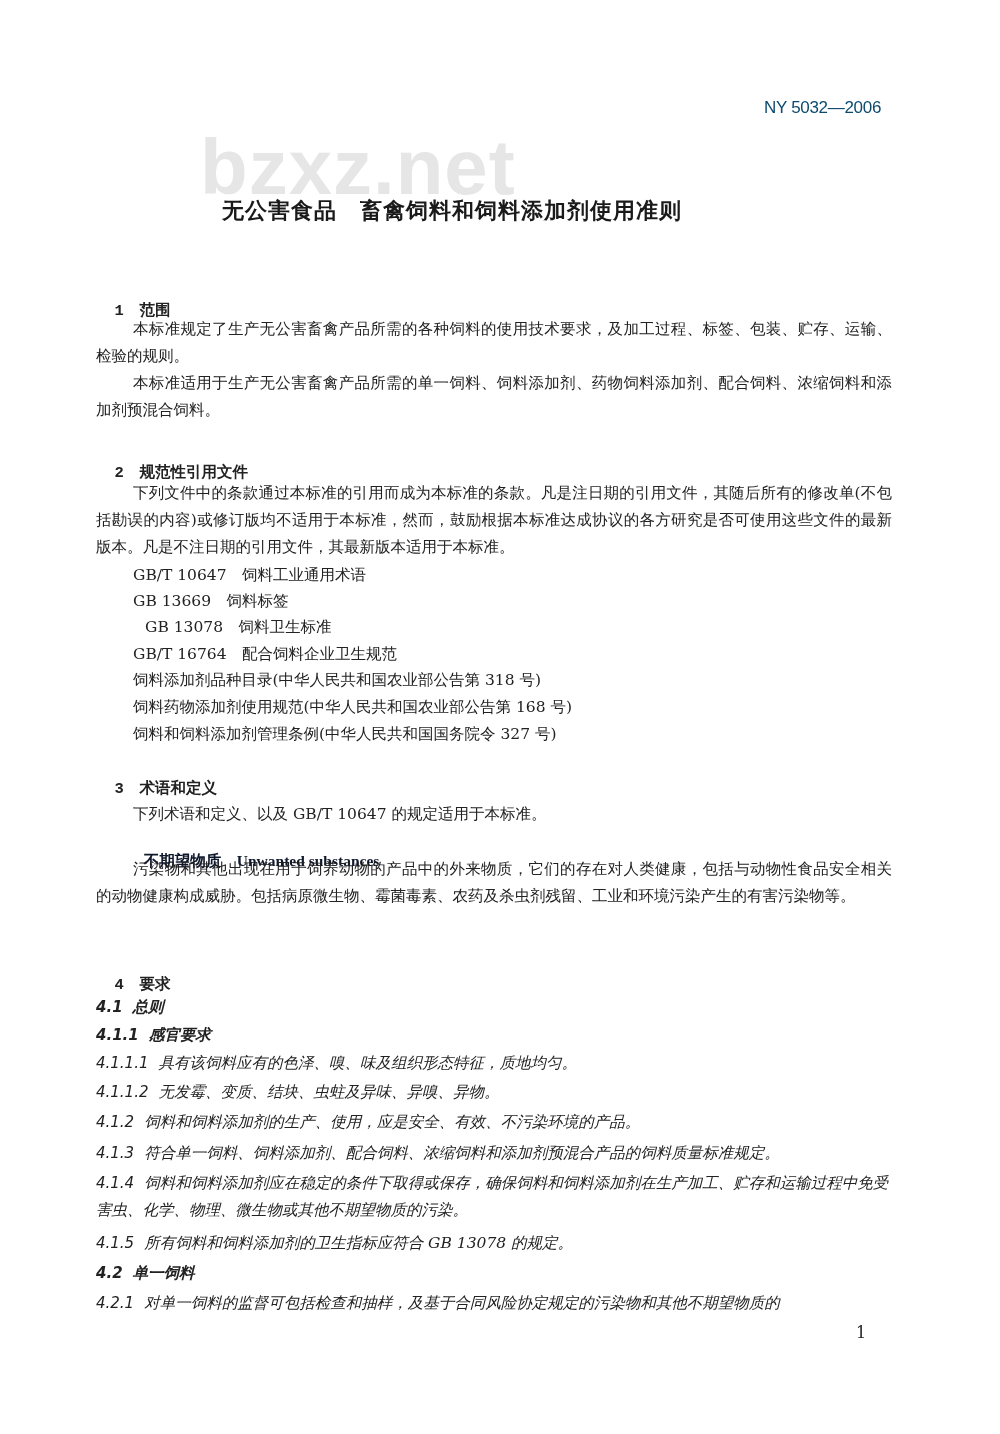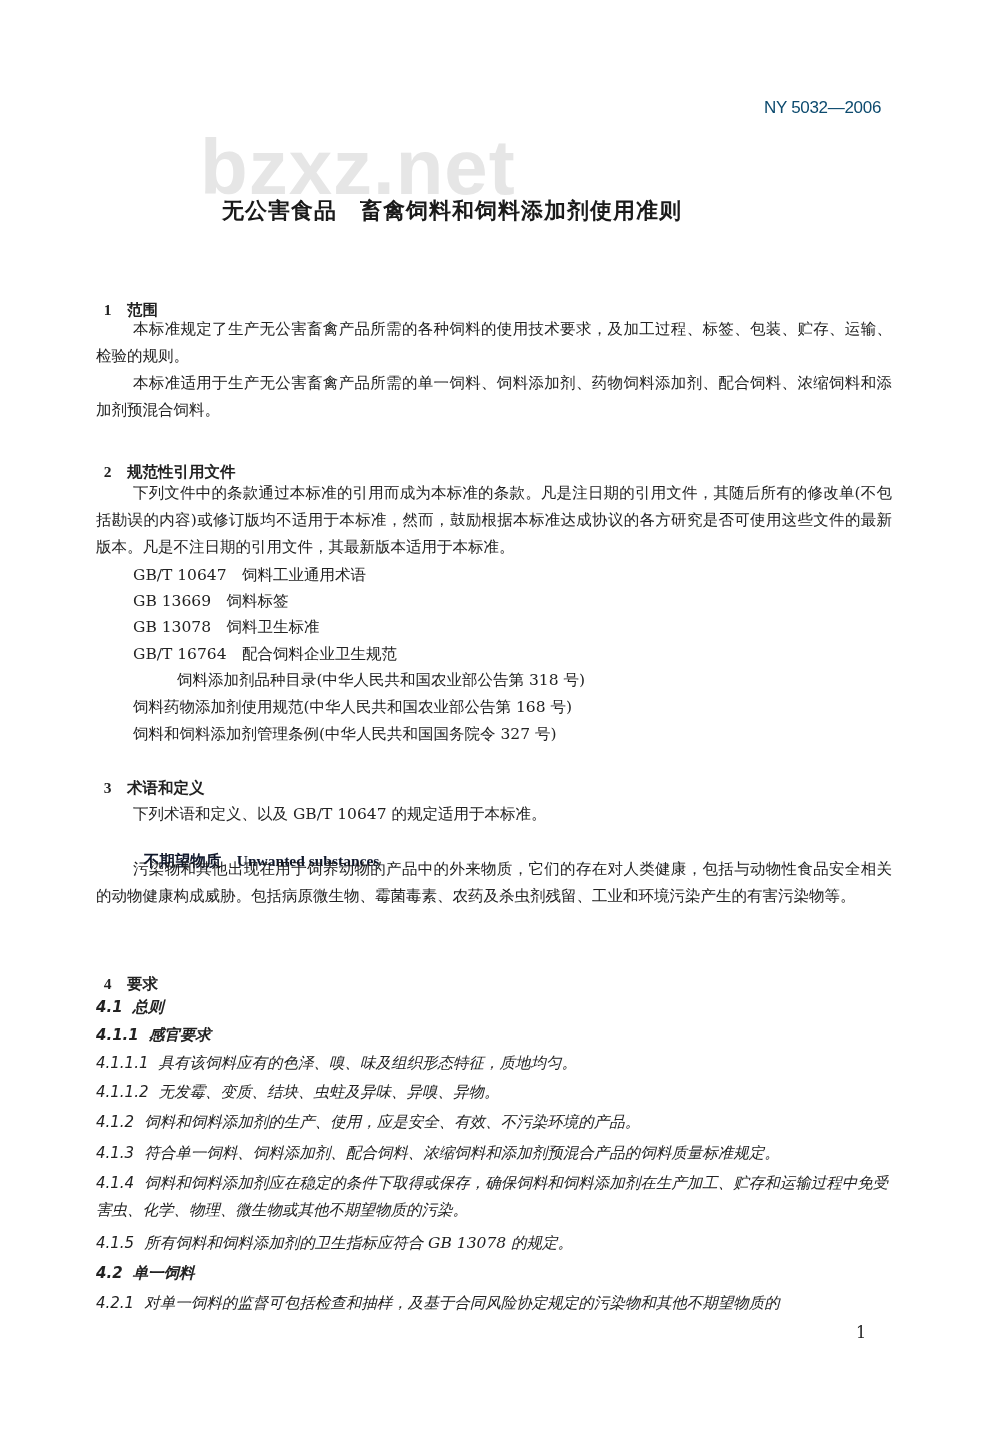--- a/index.html
+++ b/index.html
@@ -21,21 +21,21 @@
     color: #e6e6e6; line-height: 1;
   }
   .doc-title {
     left: 222px; top: 196px;
     font-family: "DejaVu Sans", "Liberation Sans", sans-serif;
     font-weight: bold; font-size: 22px; color: #1a1a1a; letter-spacing: 1px;
     white-space: pre;
   }
   .h1 {
     left: 96px;
-    font-family: Liberation Serif, serif;
+    font-family: Liberation Mono, monospace;
     font-size: 15.5px; font-weight: bold; color: #222;
     white-space: pre;
   }
   .para {
     left: 96px; width: 796px;
     font-size: 15.5px; line-height: 27px; color: #222;
     text-indent: 37px; text-align: justify;
   }
   .ref {
     left: 133px; font-size: 15.5px; color: #222; white-space: pre;
@@ -71,23 +71,23 @@
 <div class="abs para" style="top:316px;">本标准规定了生产无公害畜禽产品所需的各种饲料的使用技术要求，及加工过程、标签、包装、贮存、运输、检验的规则。</div>
 <div class="abs para" style="top:370px;">本标准适用于生产无公害畜禽产品所需的单一饲料、饲料添加剂、药物饲料添加剂、配合饲料、浓缩饲料和添加剂预混合饲料。</div>
 
 <div class="abs h1" style="top:444px;">
   <span>2</span><span>　</span><span>规范性引用文件</span>
 </div>
 <div class="abs para" style="top:480px;">下列文件中的条款通过本标准的引用而成为本标准的条款。凡是注日期的引用文件，其随后所有的修改单(不包括勘误的内容)或修订版均不适用于本标准，然而，鼓励根据本标准达成协议的各方研究是否可使用这些文件的最新版本。凡是不注日期的引用文件，其最新版本适用于本标准。</div>
 
 <div class="abs ref" style="top:565px;">GB/T 10647　饲料工业通用术语</div>
 <div class="abs ref" style="top:591px;">GB 13669　饲料标签</div>
-<div class="abs ref" style="top:617px;">GB 13078　饲料卫生标准</div>
+<div class="abs ref" style="top:617px;margin-left:12px;">GB 13078　饲料卫生标准</div>
 <div class="abs ref" style="top:644px;">GB/T 16764　配合饲料企业卫生规范</div>
-<div class="abs ref" style="top:670px;margin-left:44px;">饲料添加剂品种目录(中华人民共和国农业部公告第 318 号)</div>
+<div class="abs ref" style="top:670px;">饲料添加剂品种目录(中华人民共和国农业部公告第 318 号)</div>
 <div class="abs ref" style="top:697px;">饲料药物添加剂使用规范(中华人民共和国农业部公告第 168 号)</div>
 <div class="abs ref" style="top:724px;">饲料和饲料添加剂管理条例(中华人民共和国国务院令 327 号)</div>
 
 <div class="abs h1" style="top:760px;">
   <span>3</span><span>　</span><span>术语和定义</span>
 </div>
 <div class="abs para" style="top:801px;">下列术语和定义、以及 GB/T 10647 的规定适用于本标准。</div>
 <div class="abs term" style="top:833px;">
   <span>不期望物质</span><span>　</span><span class="en">Unwanted substances</span>
 </div>

